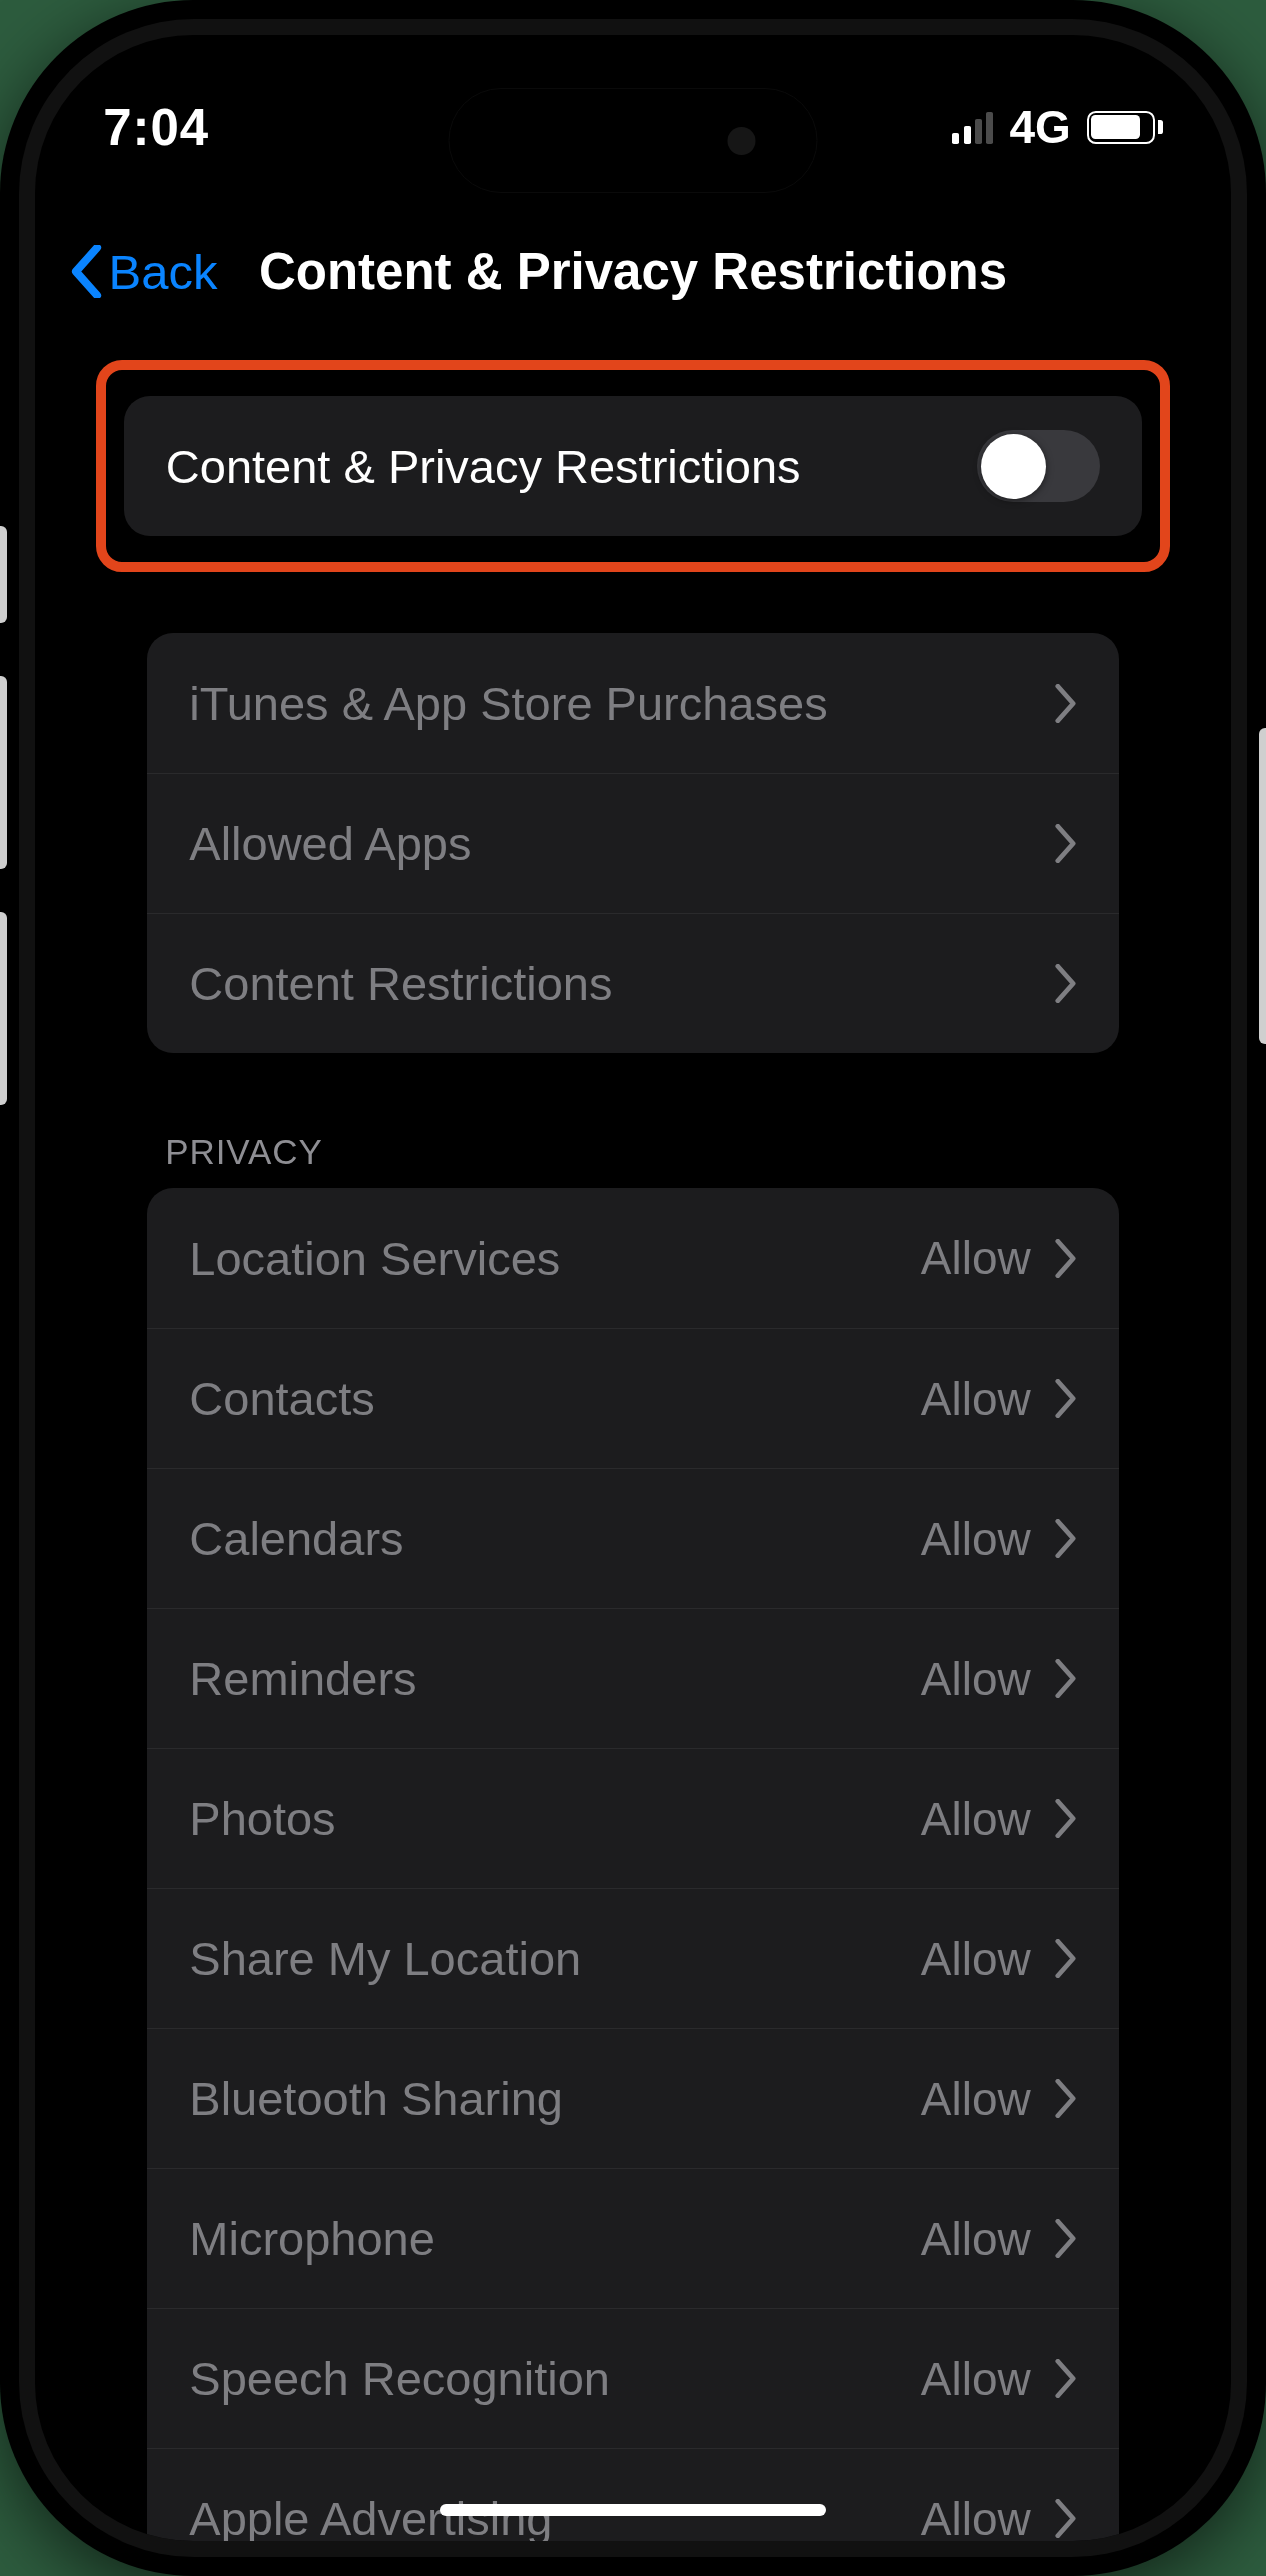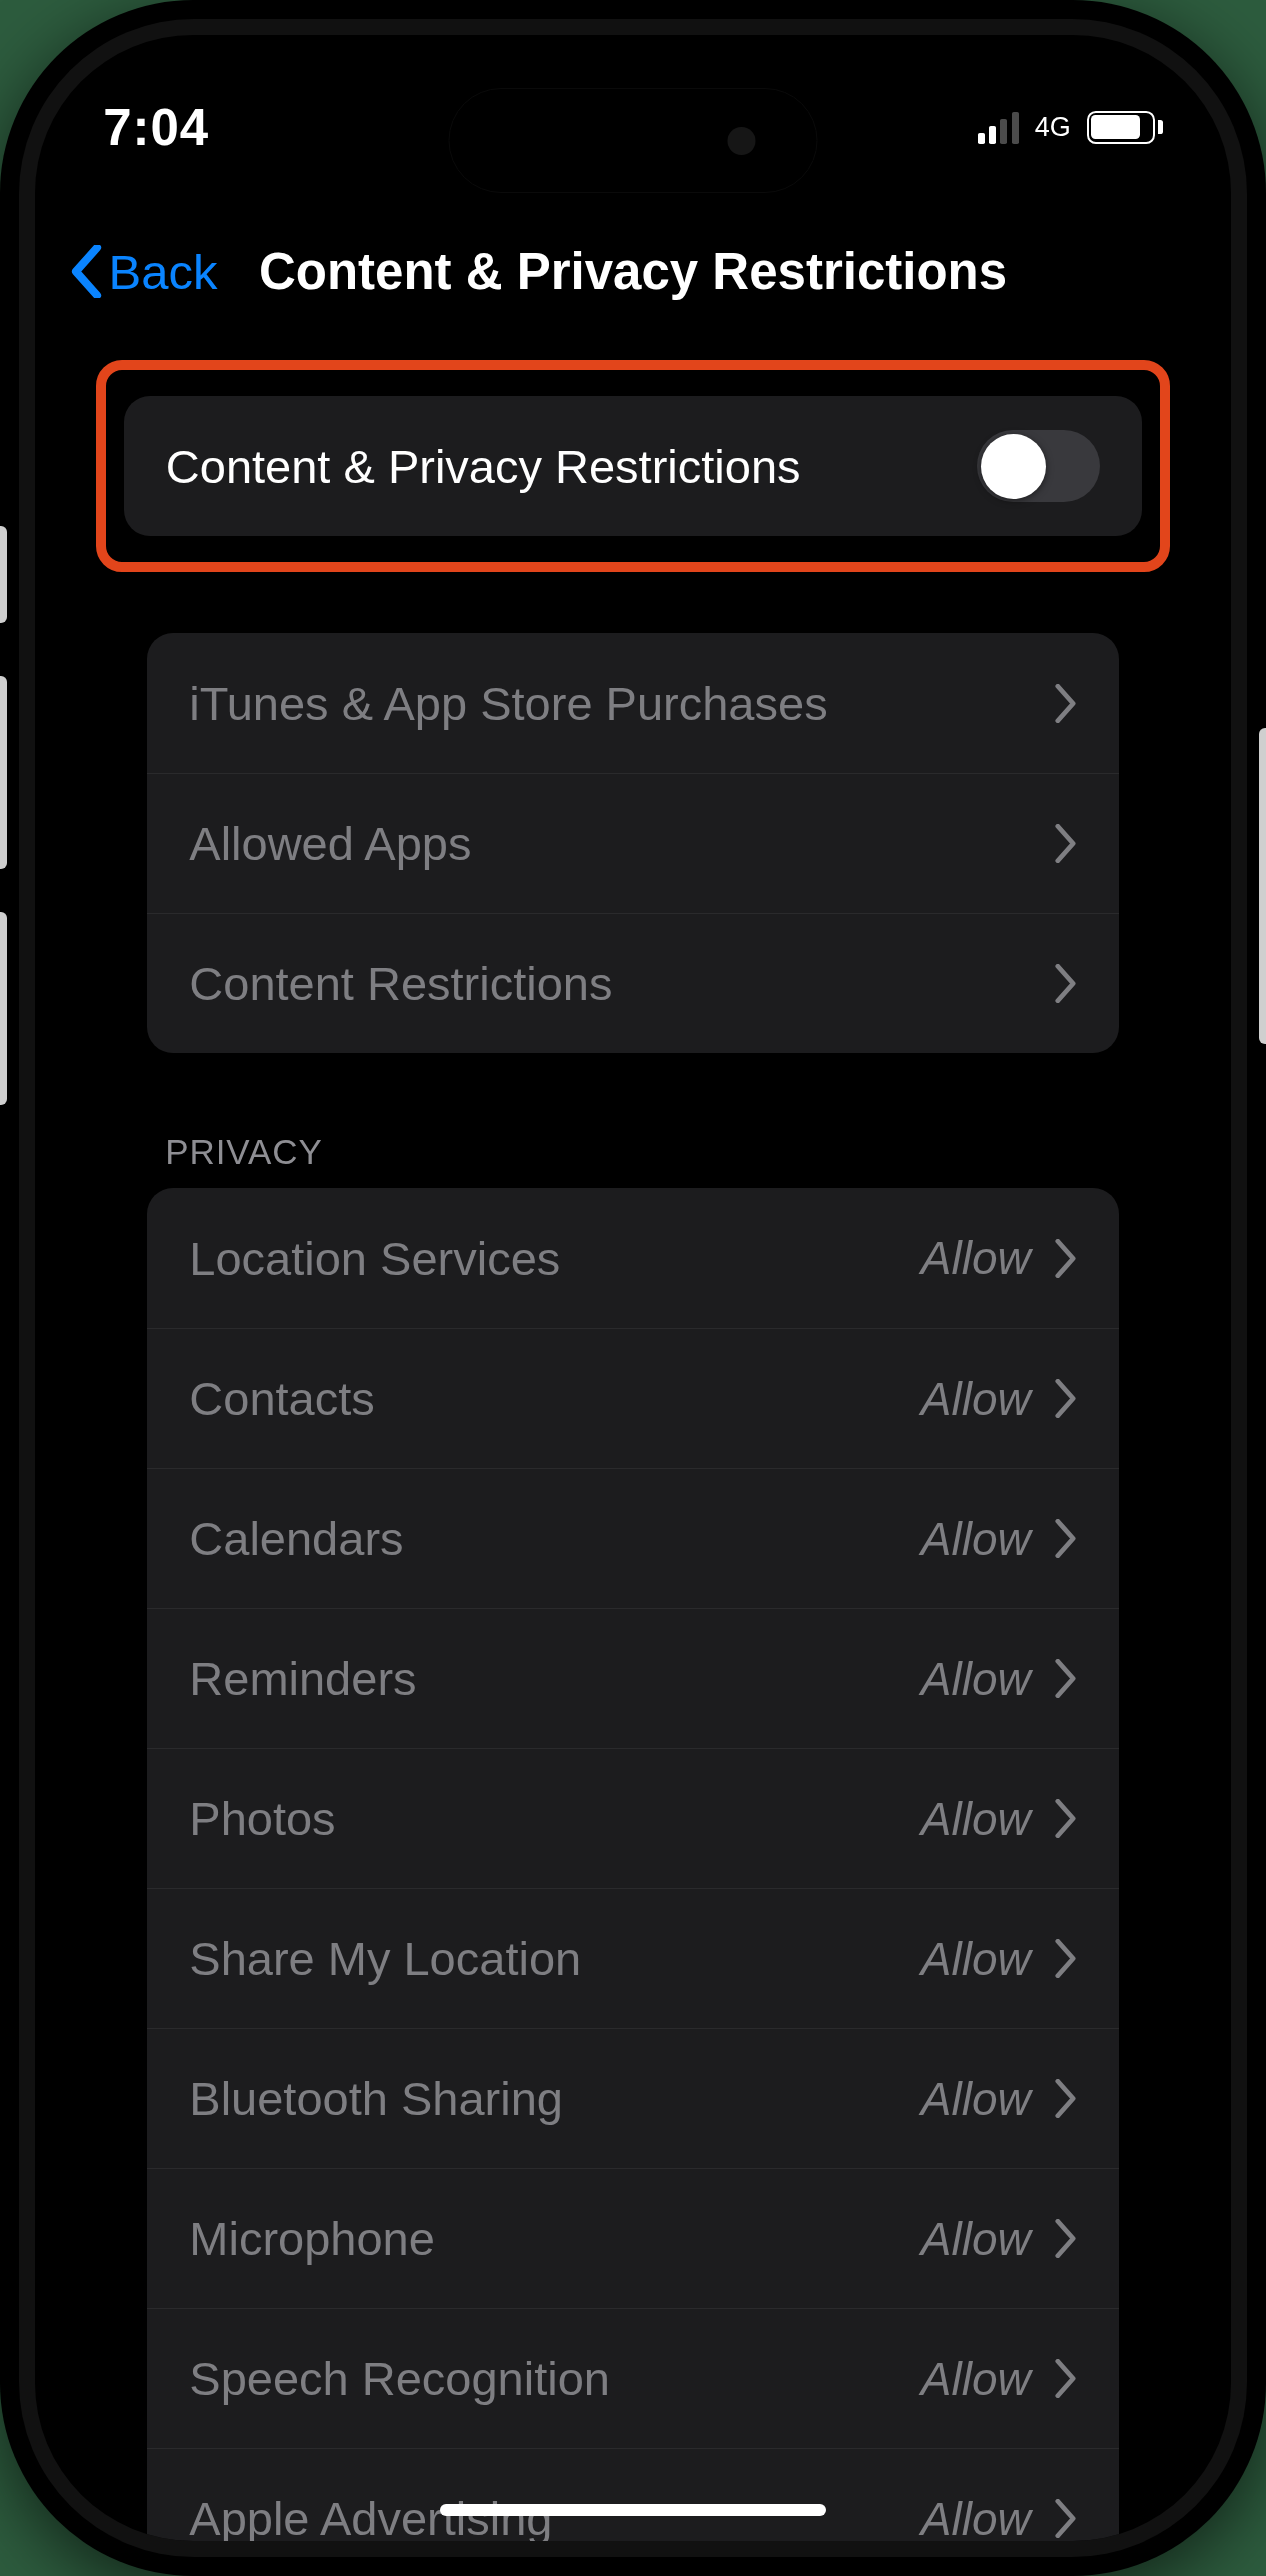--- a/index.html
+++ b/index.html
@@ -84,21 +84,21 @@
     .status .right {
       display: flex; align-items: center; gap: 16px;
     }
     .signal { display: flex; align-items: flex-end; gap: 4.4px; height: 33px; }
     .signal span { width: 7px; background: #fff; border-radius: 1.8px; }
     .signal span.dim { background: #4b4b4b; }
     .signal span:nth-child(1){height:10.5px;}
     .signal span:nth-child(2){height:17.5px;}
     .signal span:nth-child(3){height:24.6px;}
     .signal span:nth-child(4){height:32px;}
-    .net-label { font-size: 27px; font-weight: 400; }
+    .net-label { font-size: 46px; font-weight: 700; }
     .battery { display: flex; align-items: center; gap: 3.5px; }
     .battery-body { width: 68px; height: 33px; border: 2.6px solid #fff; border-radius: 8.8px; padding: 2.6px; }
     .battery-fill { width: 82%; height: 100%; background: #fff; border-radius: 4.4px; }
     .battery-tip  { width: 4.4px; height: 14px; background: #fff; border-radius: 0 2.6px 2.6px 0; }
 
     
     .navbar {
       position: absolute;
       top: 184px; left: 0; right: 0;
       height: 105px;
@@ -141,21 +141,21 @@
     .row {
       display: flex; align-items: center;
       min-height: 140px;
       padding: 0 42px;
       font-size: 47px;
       color: #fff;
       gap: 23px;
     }
     .group .row + .row { border-top: 0.9px solid #2a2a2c; }
     .row .label { flex: 1; }
-    .row .value { color: #8e8e93; font-size: 46px; font-style: italic; }
+    .row .value { color: #8e8e93; font-size: 46px; }
     .row .chev svg { width: 23px; height: 39px; display:block; }
     .row .chev { color: #636366; }
 
     .section-header {
       margin: 79px 88px 16px;
       padding-left: 42px;
       font-size: 35px;
       letter-spacing: 0.9px;
       color: #8e8e93;
       text-transform: uppercase;

